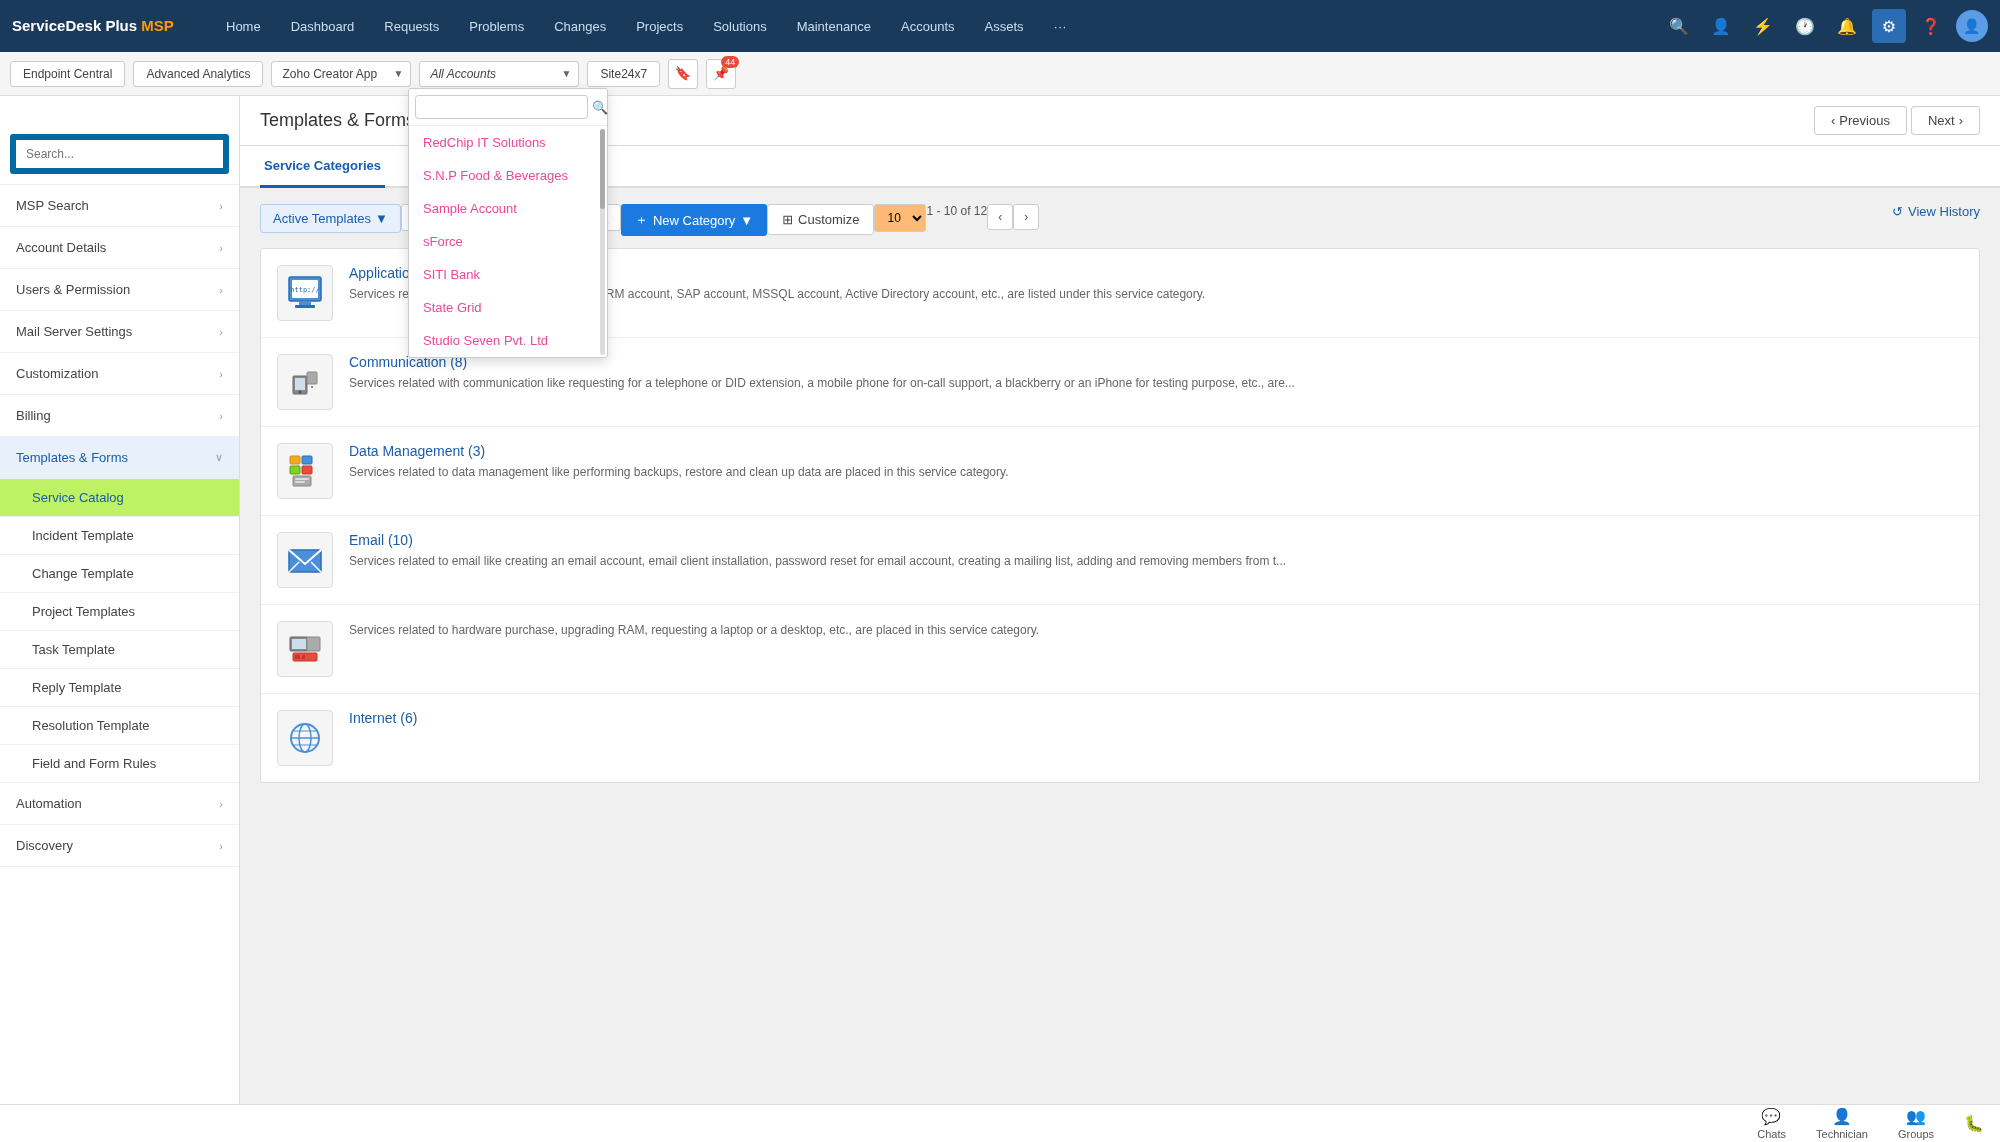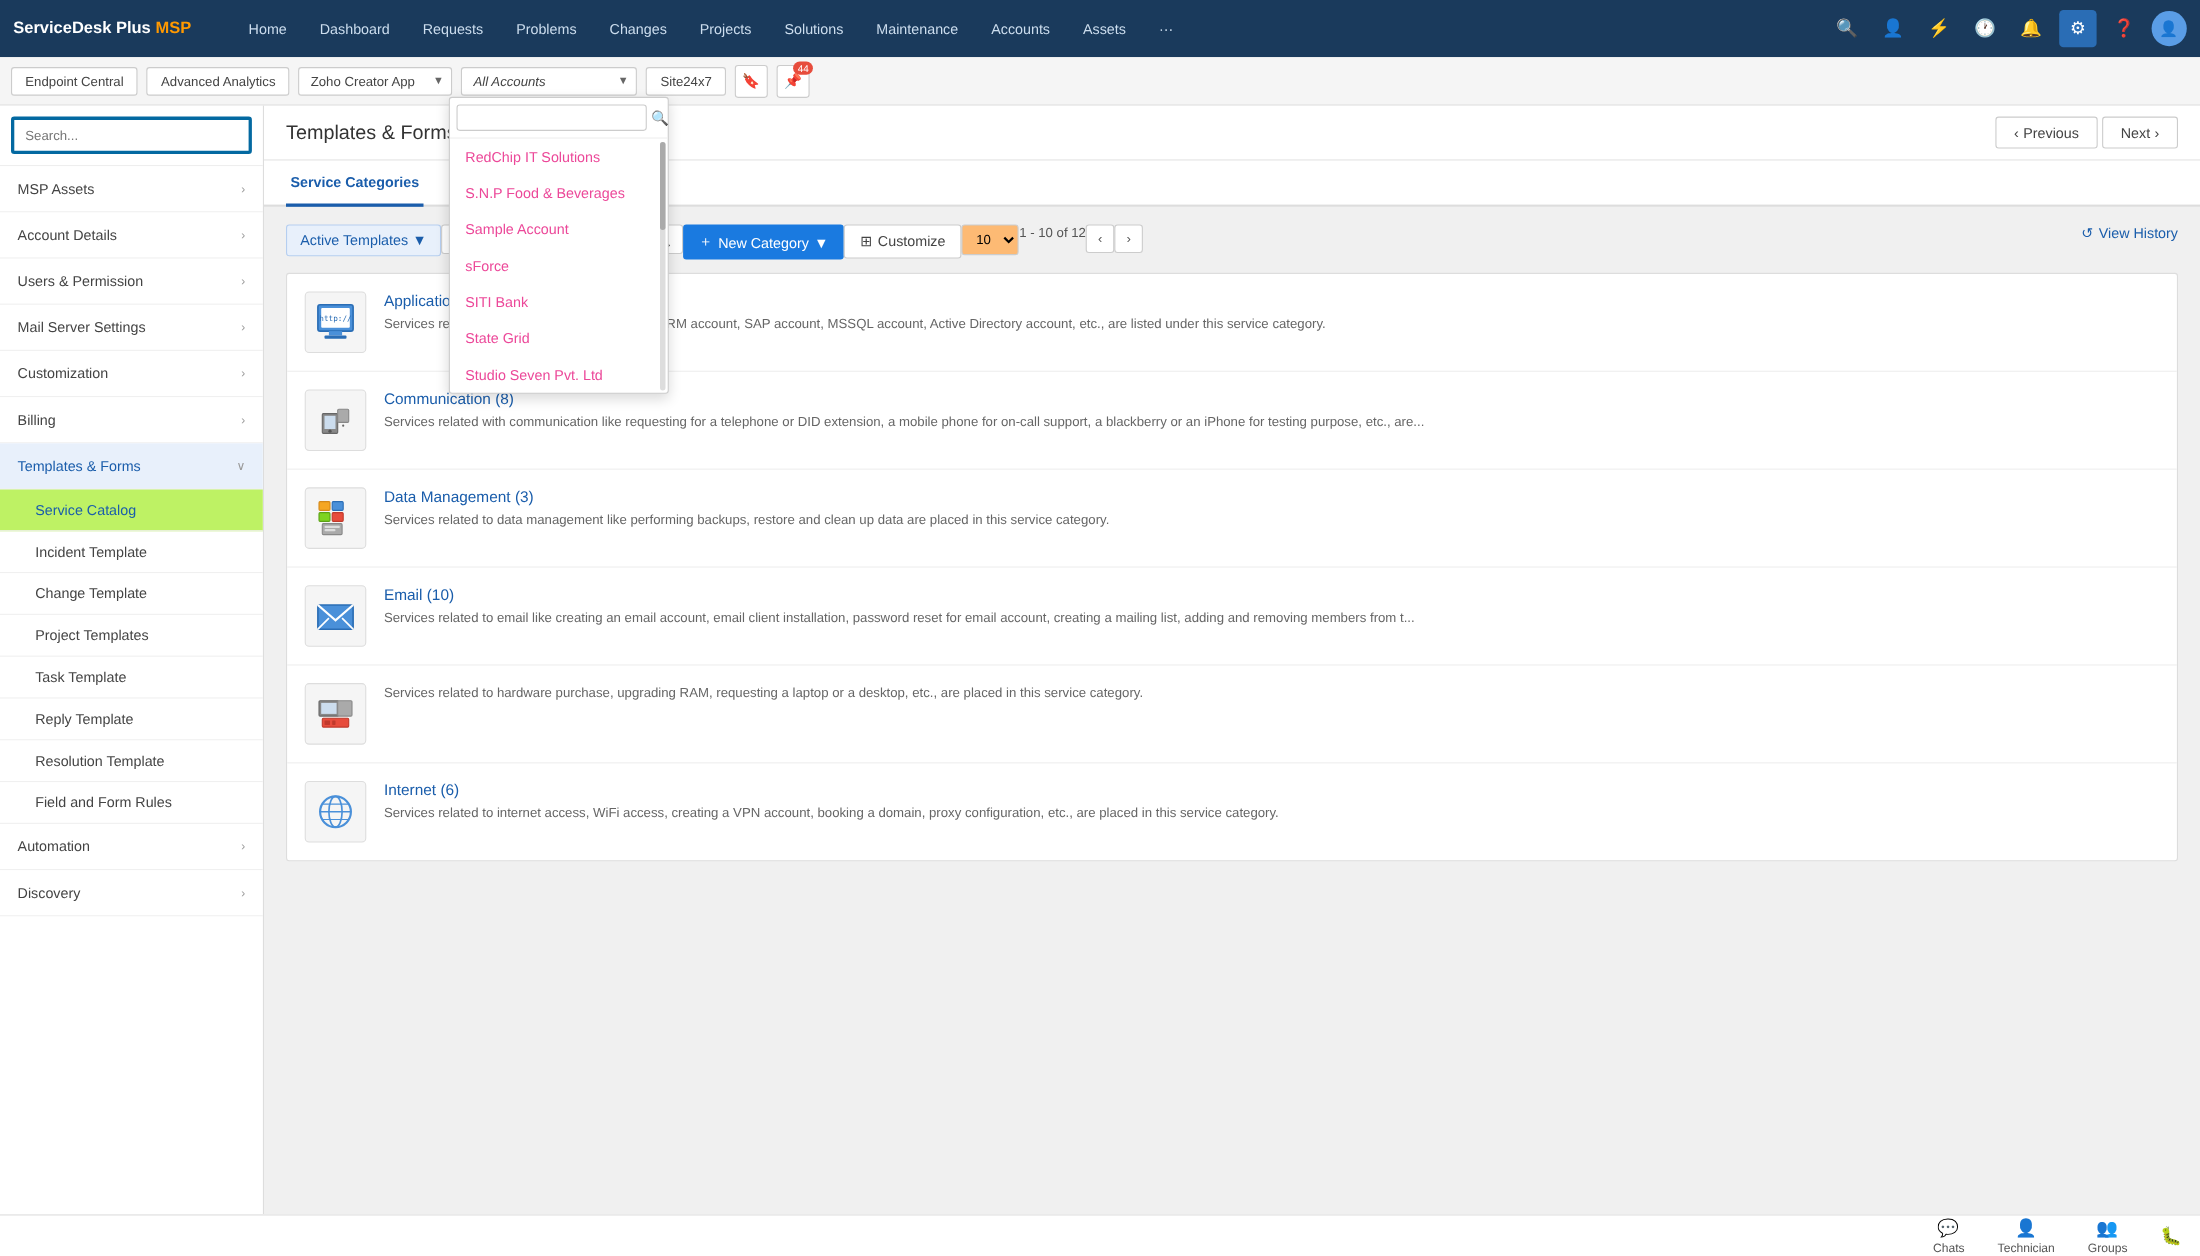--- a/index.html
+++ b/index.html
@@ -166,24 +166,25 @@
       flex-shrink: 0;
       overflow-y: auto;
     }
     .search-box {
       padding: 10px;
       border-bottom: 1px solid #eee;
     }
     .search-box input {
       width: 100%;
       padding: 7px 10px;
-      border: 3px solid #0369a1;
+      border: 6px solid #0369a1;
       border-radius: 3px;
       font-size: 12px;
       outline: none;
+      margin-top: 28px;
     }
     .sidebar-item {
       display: flex;
       align-items: center;
       justify-content: space-between;
       padding: 13px 16px;
       border-bottom: 1px solid #f0f0f0;
       cursor: pointer;
       font-size: 13px;
       color: #444;
@@ -524,21 +525,21 @@
 </div>
 
 <div class="main-layout">
 
   <div class="sidebar">
     <div class="search-box">
       <input type="text" placeholder="Search..." style="">
     </div>
 
     <div class="sidebar-item">
-      <span>MSP Assets</span>
+      <span>MSP Search</span>
       <span class="chevron">›</span>
     </div>
     <div class="sidebar-item">
       <span>Account Details</span>
       <span class="chevron">›</span>
     </div>
     <div class="sidebar-item">
       <span>Users &amp; Permission</span>
       <span class="chevron">›</span>
     </div>
@@ -728,21 +729,20 @@
             <svg viewBox="0 0 40 40">
               <circle cx="20" cy="20" r="14" fill="none" stroke="#4a90d9" stroke-width="2"></circle>
               <ellipse cx="20" cy="20" rx="6" ry="14" fill="none" stroke="#4a90d9" stroke-width="1.5"></ellipse>
               <line x1="6" y1="20" x2="34" y2="20" stroke="#4a90d9" stroke-width="1.5"></line>
               <line x1="8" y1="13" x2="32" y2="13" stroke="#4a90d9" stroke-width="1"></line>
               <line x1="8" y1="27" x2="32" y2="27" stroke="#4a90d9" stroke-width="1"></line>
             </svg>
           </div>
           <div class="cat-info">
             <div class="cat-name">Internet (6)</div>
-            <div class="cat-desc">Services related to internet access, WiFi access, creating a VPN account, booking a domain, proxy configuration, etc., are placed in this service category.</div>
           </div>
         </div>
       </div>
     </div>
   </div>
 </div>
 
 <div class="dropdown-overlay">
   <div class="dropdown-search">
     <input type="text" placeholder="" style="">

